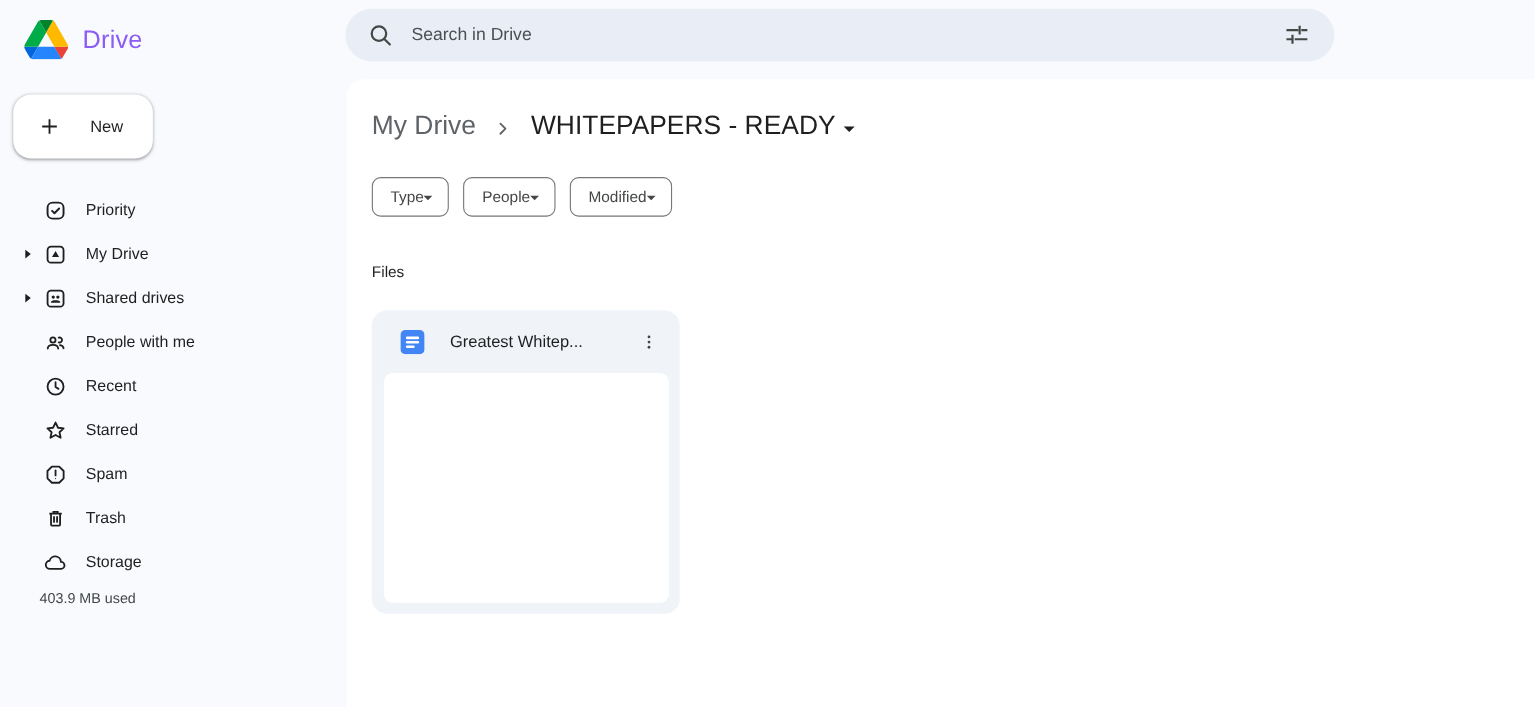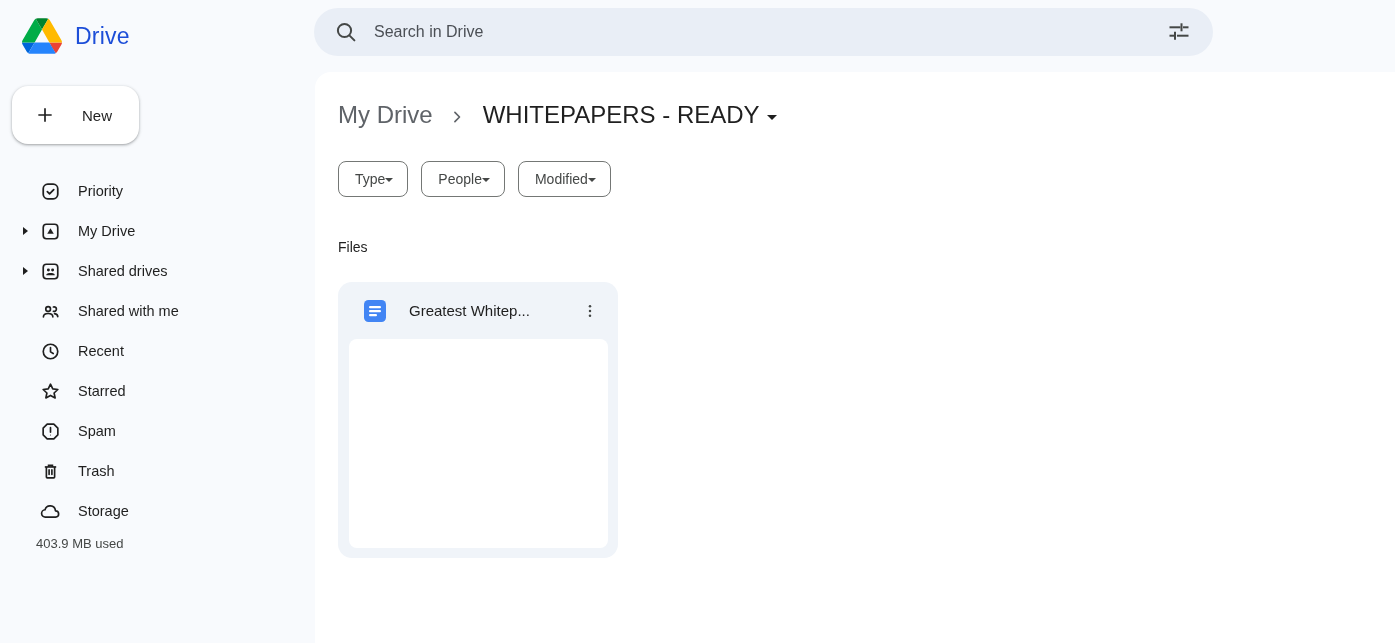--- a/index.html
+++ b/index.html
@@ -12,21 +12,21 @@
   }
   svg { display: block; }
 
   
   .topbar { position: absolute; top: 0; left: 0; width: 100%; height: 72px; }
   .brand {
     position: absolute; top: 0; left: 0; height: 72px;
     display: flex; align-items: center; padding-left: 22px; gap: 13px;
     cursor: pointer;
   }
-  .brand-name { font-size: 23px; color: #1d4ed8; letter-spacing: .2px; text-align: center; }
+  .brand-name { font-size: 23px; color: #8b5cf6; letter-spacing: .2px; text-align: center; }
 
   .searchbar {
     position: absolute; left: 314px; top: 8px; width: 899px; height: 48px;
     background: #e9eef6; border-radius: 24px;
     display: flex; align-items: center; padding: 0 14px 0 12px;
   }
   .icon-btn {
     width: 40px; height: 40px; border-radius: 50%;
     display: flex; align-items: center; justify-content: center;
     background: transparent; border: none; cursor: pointer; flex: 0 0 auto;
@@ -207,21 +207,21 @@
 
     <div class="nav-item">
       <span class="nicon">
         <svg viewBox="0 0 24 24" width="21" height="21" fill="none" stroke="#1f1f1f" stroke-width="1.9">
           <circle cx="9.3" cy="9.2" r="2.7"></circle>
           <path d="M3.9 18.2c0-2.4 2.4-3.9 5.4-3.9s5.4 1.5 5.4 3.9" stroke-linecap="round"></path>
           <path d="M15.3 6.8a2.6 2.6 0 110 4.9" stroke-linecap="round"></path>
           <path d="M16.6 14.5c2.2.4 3.7 1.6 3.7 3.4" stroke-linecap="round"></path>
         </svg>
       </span>
-      <span>Shared with me</span>
+      <span>People with me</span>
     </div>
 
     <div class="nav-item">
       <span class="nicon">
         <svg viewBox="0 0 24 24" width="21" height="21" fill="none" stroke="#1f1f1f" stroke-width="1.9">
           <circle cx="12" cy="12" r="8.3"></circle>
           <path d="M12 7.4v5l3.1 1.9" stroke-linecap="round" stroke-linejoin="round"></path>
         </svg>
       </span>
       <span>Recent</span>

